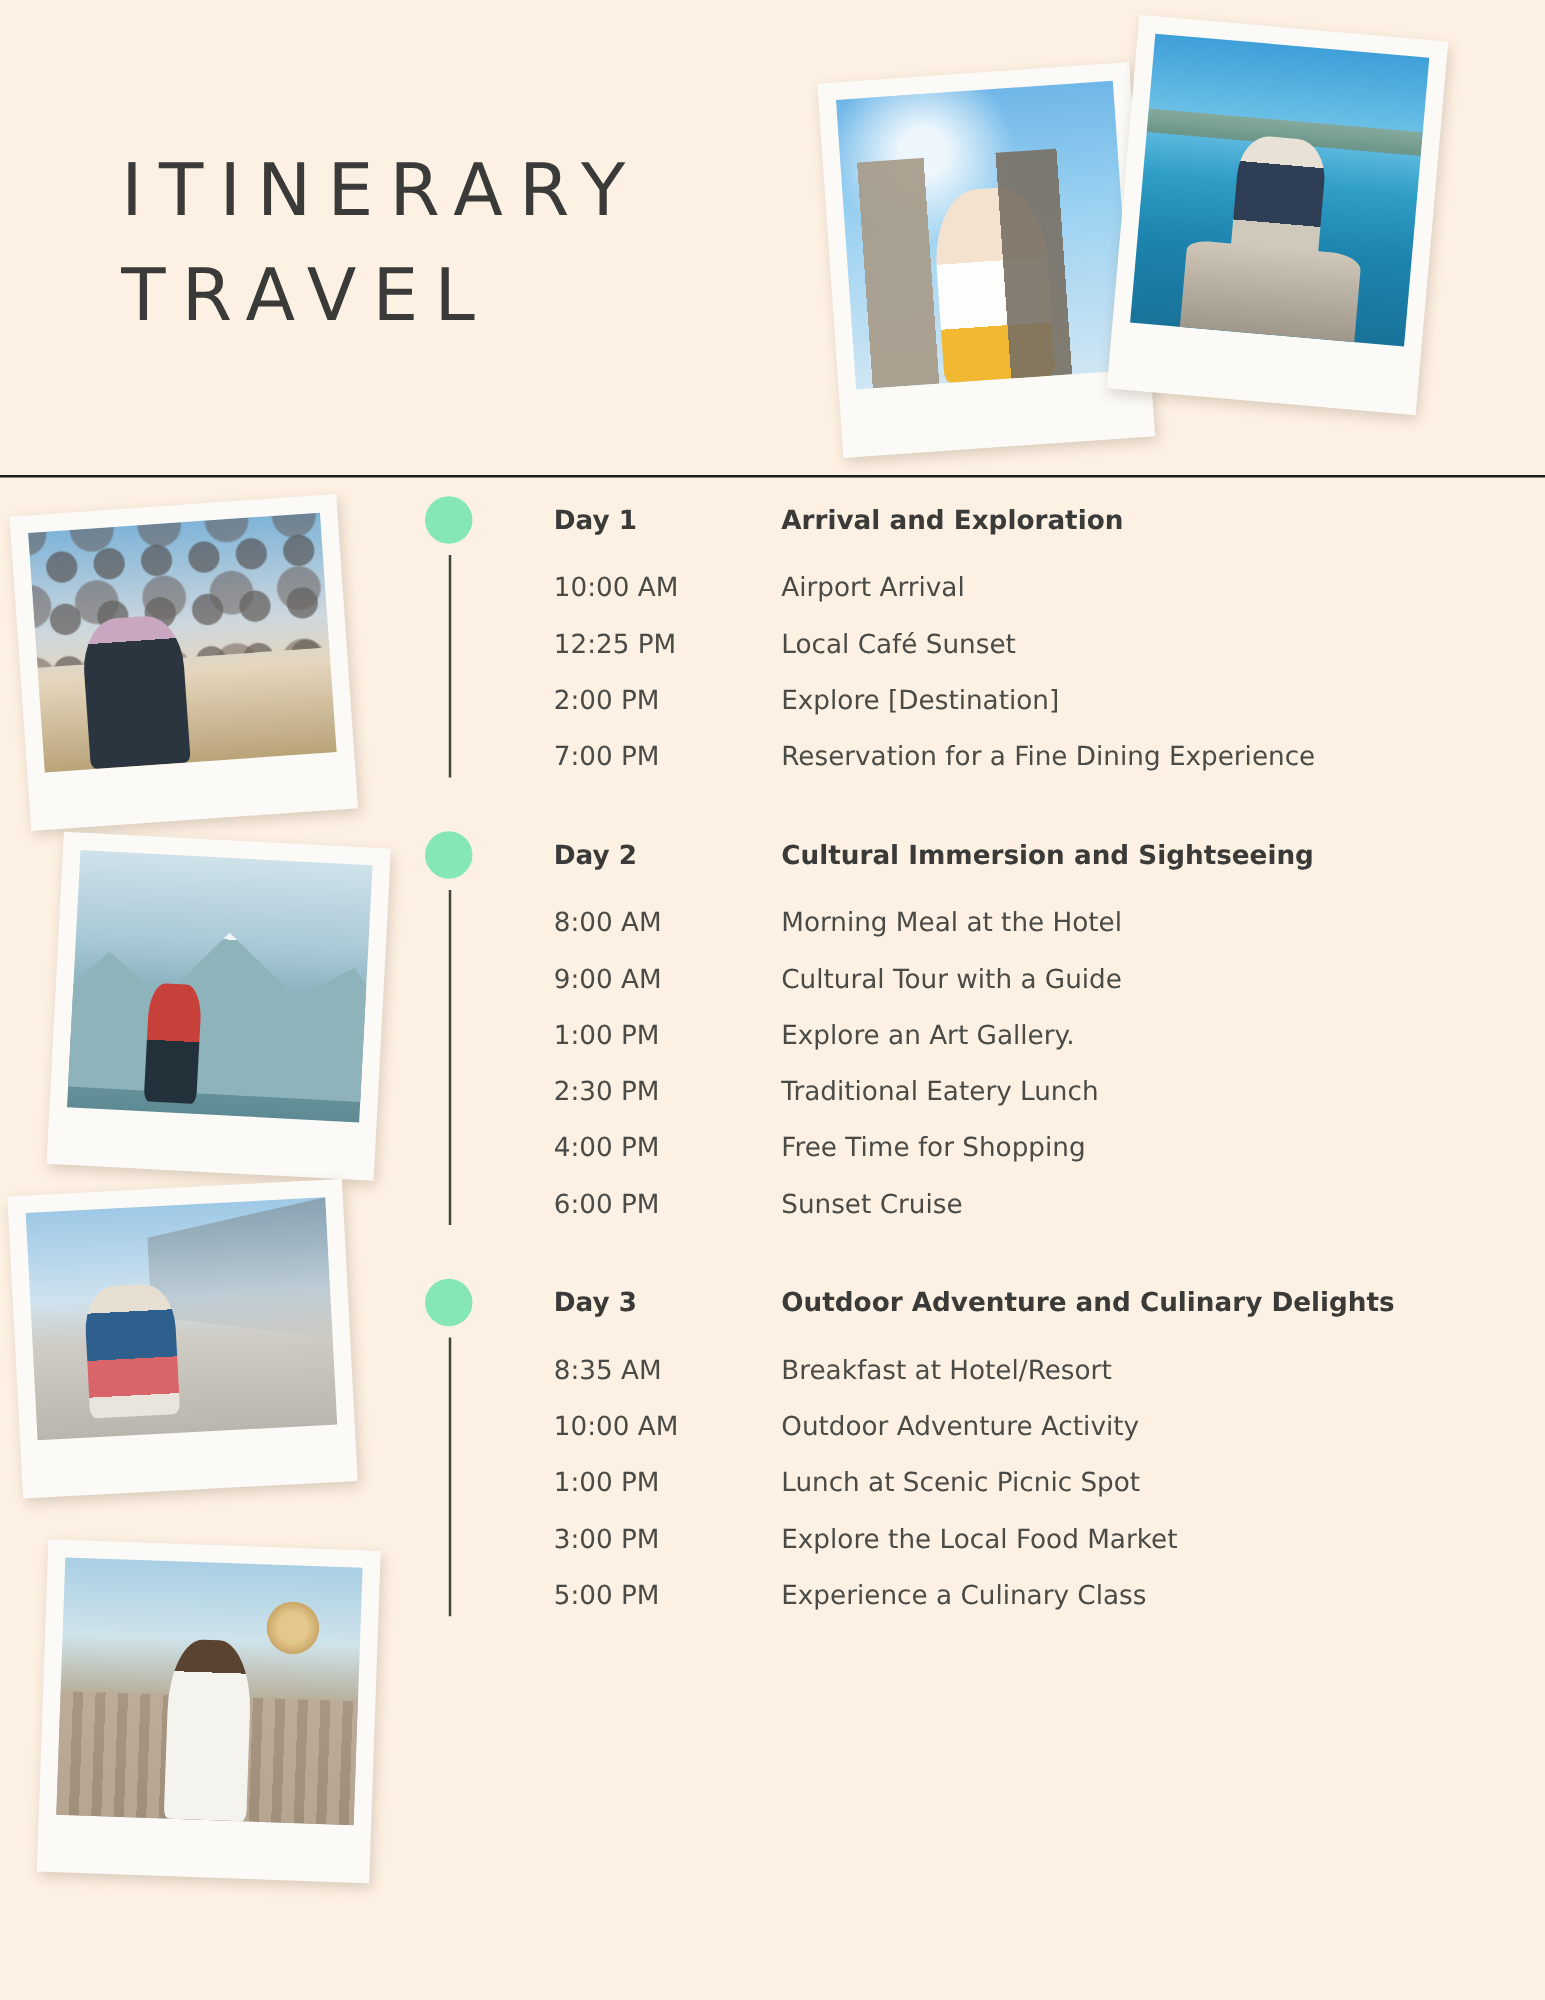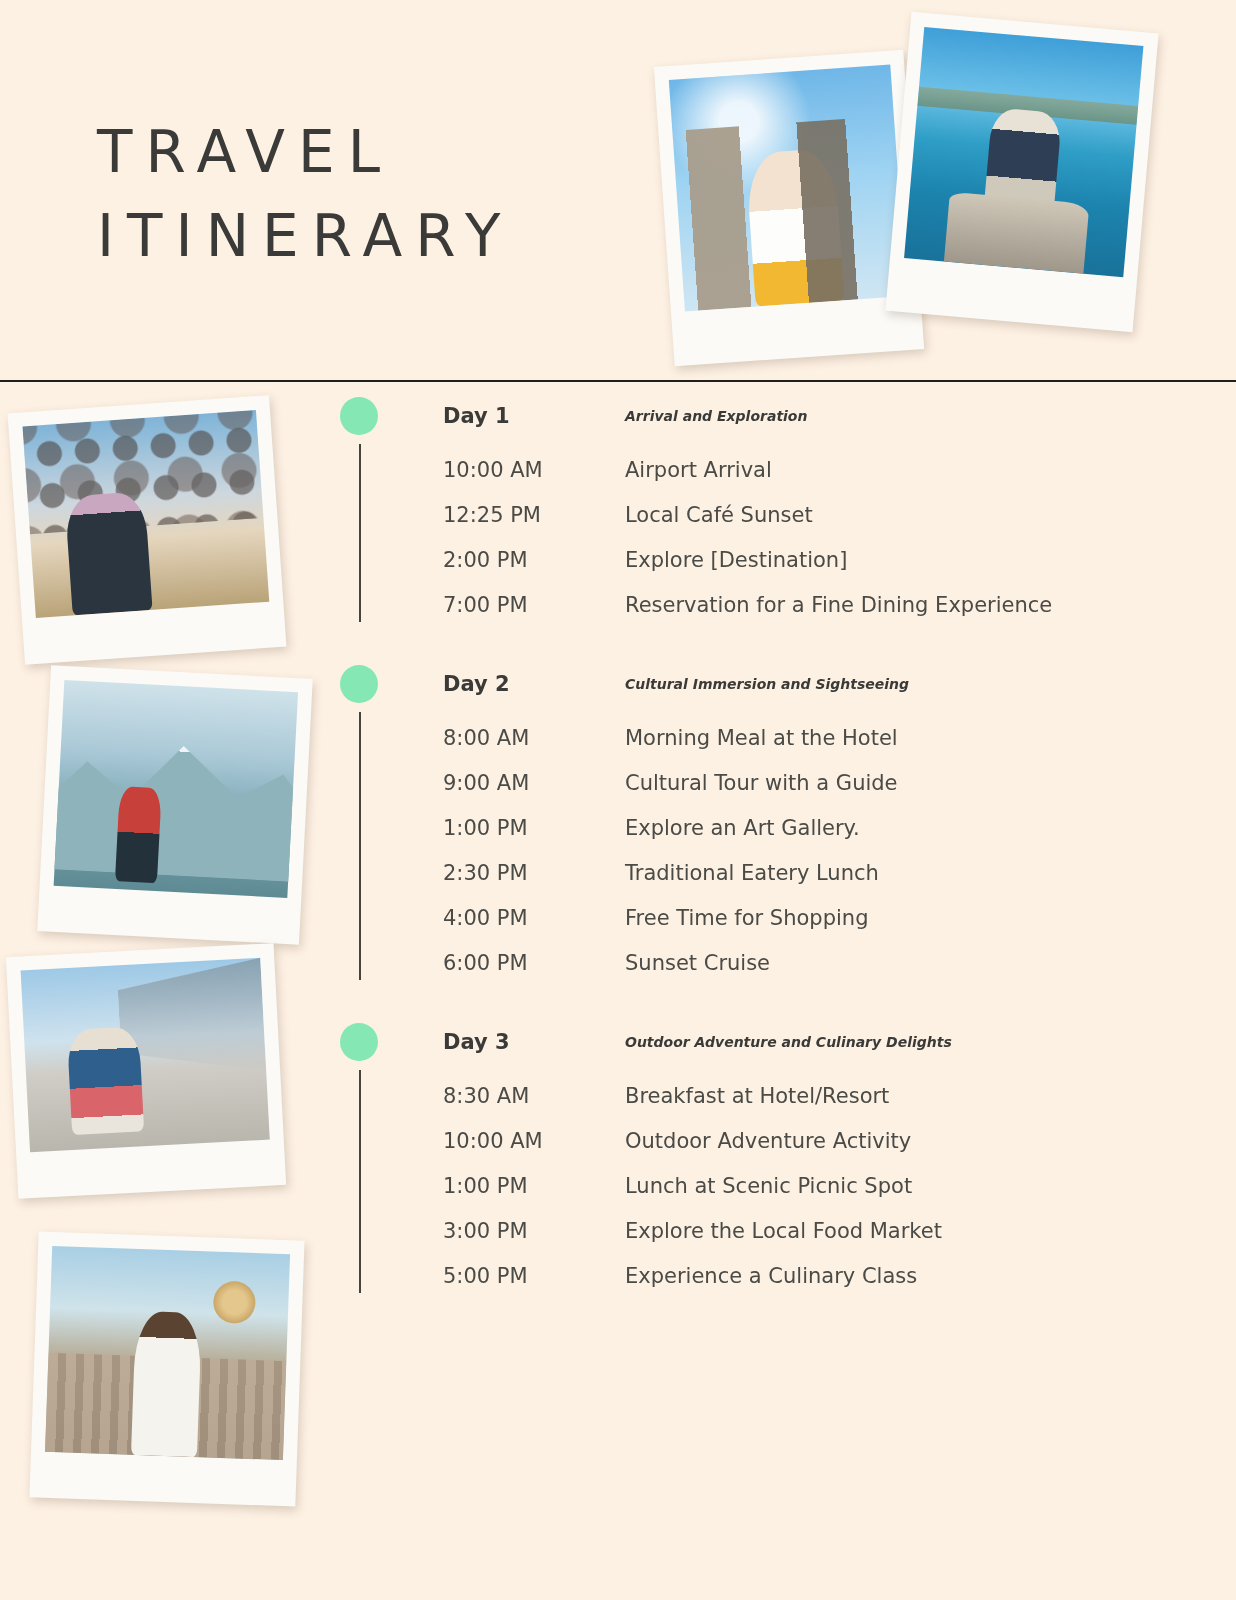--- a/index.html
+++ b/index.html
@@ -293,24 +293,23 @@
     flex: 0 0 38px;
   }
   .day-label {
     width: 182px;
     margin-left: 65px;
     font-size: 21px;
     font-weight: 700;
     color: #3a3a38;
   }
   .day-title {
-    font-size: 14px;
+    font-size: 21px;
     font-weight: 700;
     color: #3a3a38;
-    font-style: italic;
   }
   .day-body {
     position: relative;
     padding: 14px 0 0 0;
   }
   .spine {
     position: absolute;
     left: 19px;
     top: 0;
     bottom: 16px;
@@ -332,22 +331,22 @@
     font-size: 21px;
     color: #4a4a46;
   }
 </style>
 </head>
 <body>
 
 <div class="header">
 
   <div class="title-block">
+    <div class="title-line">ITINERARY</div>
     <div class="title-line">TRAVEL</div>
-    <div class="title-line">ITINERARY</div>
   </div>
 
   <div class="polaroid" id="pol-head-1">
     <div class="photo sky-city">
       <div class="figure"></div>
     </div>
   </div>
 
   <div class="polaroid" id="pol-head-2">
     <div class="photo sea-rock">
@@ -450,21 +449,21 @@
 
   <div class="day-block">
     <div class="day-head">
       <div class="dot" style="background: rgb(133, 232, 180);"></div>
       <div class="day-label">Day 3</div>
       <div class="day-title">Outdoor Adventure and Culinary Delights</div>
     </div>
     <div class="day-body">
       <div class="spine"></div>
       <div class="event-row">
-        <div class="event-time">8:30 AM</div>
+        <div class="event-time">8:35 AM</div>
         <div class="event-desc">Breakfast at Hotel/Resort</div>
       </div>
       <div class="event-row">
         <div class="event-time">10:00 AM</div>
         <div class="event-desc">Outdoor Adventure Activity</div>
       </div>
       <div class="event-row">
         <div class="event-time">1:00 PM</div>
         <div class="event-desc">Lunch at Scenic Picnic Spot</div>
       </div>

